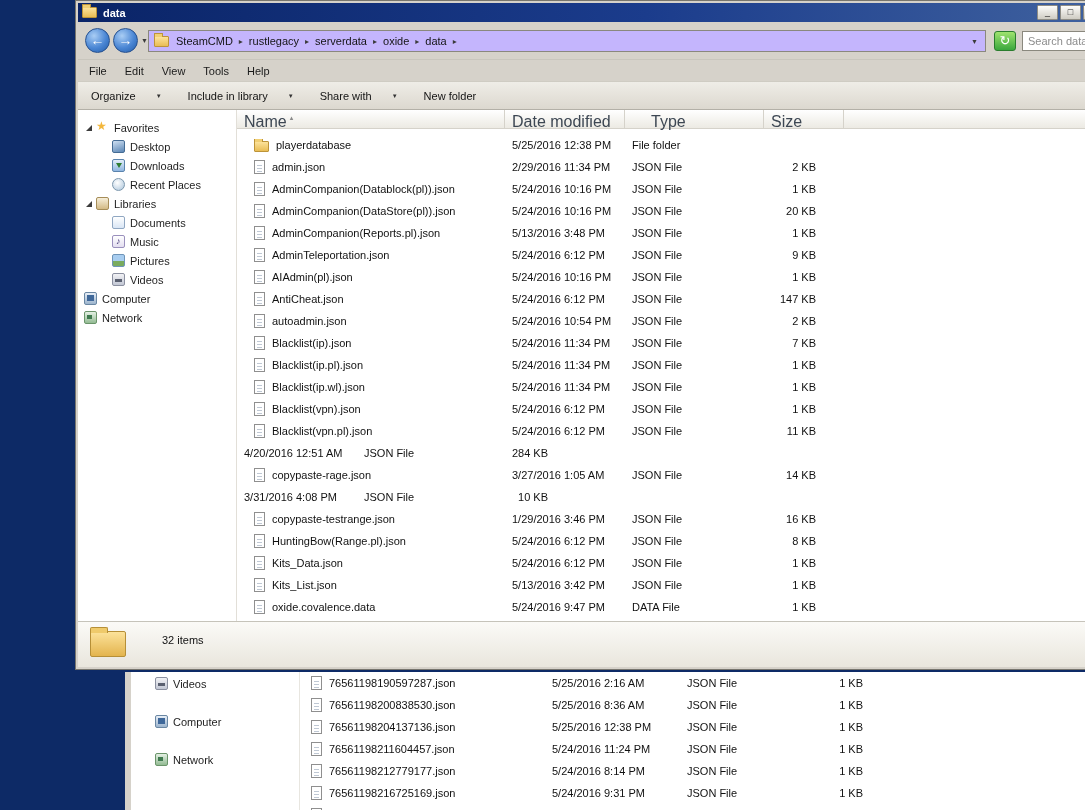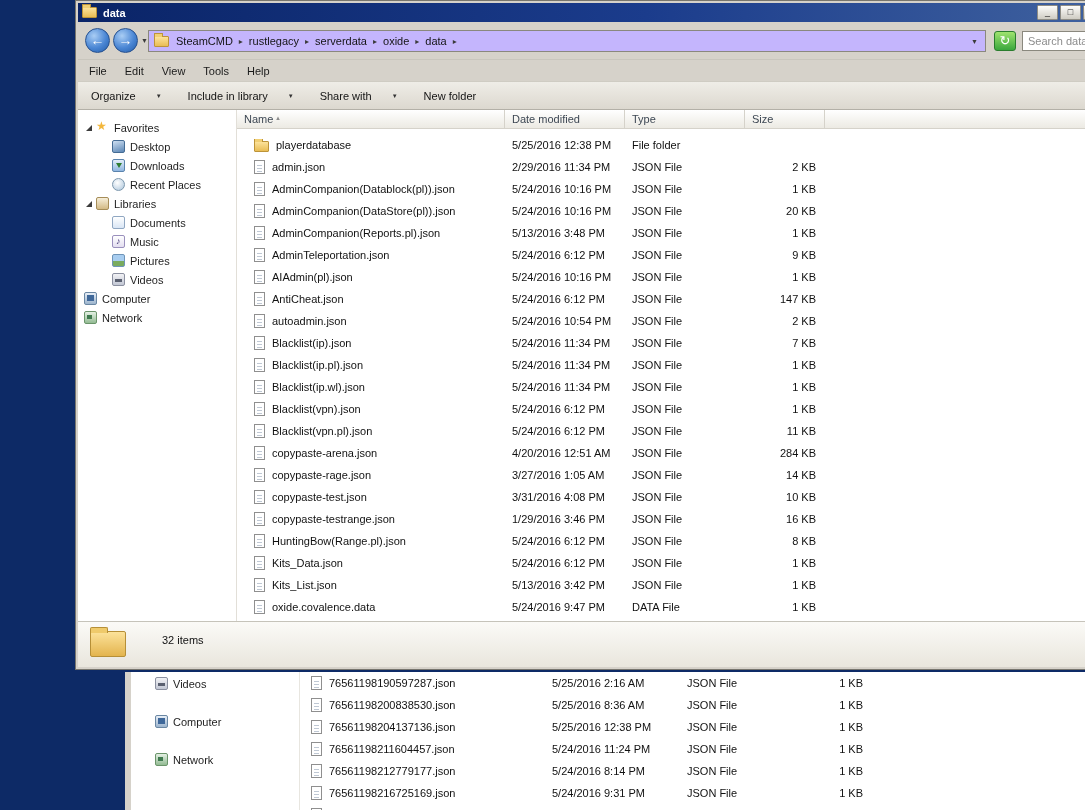--- a/index.html
+++ b/index.html
@@ -65,22 +65,22 @@
   .ic-pics{background:linear-gradient(#a8cdf0 55%,#79ab5e 55%);border:1px solid #6e94b8;}
   .ic-videos{background:linear-gradient(#f2f2f5,#c2c7d4);border:1px solid #8b90a0;}
   .ic-videos::before{content:"";position:absolute;left:2px;right:2px;top:5px;height:3px;background:#5a6070;}
   .ic-computer{background:linear-gradient(#e8eff7,#9cb4cd);border:1px solid #6a87a3;}
   .ic-computer::before{content:"";position:absolute;left:2px;top:2px;right:2px;height:6px;background:#3f689a;}
   .ic-network{background:linear-gradient(#e4f0e4,#93bb93);border:1px solid #6a946a;}
   .ic-network::before{content:"";position:absolute;left:2px;top:3px;width:5px;height:4px;background:#3f7a4f;}
 
   .filelist{flex:1;border-left:1px solid #e2dfd8;min-width:0;display:flex;flex-direction:column;}
   .cols{display:flex;height:19px;background:linear-gradient(#ffffff,#eceae3);border-bottom:1px solid #d5d2ca;flex:none;}
-  .col{font-size:11px;color:#3d4753;padding:3px 4px 12px 7px;border-right:1px solid #d5d2ca;white-space:nowrap;display:flex;align-items:flex-start;gap:3px;text-align:right;}
-  .h-name{width:268px;}.h-date{width:120px;}.h-type{width:120px;}.h-size{width:80px;}
+  .col{font-size:16px;color:#3d4753;padding:3px 4px 12px 7px;border-right:1px solid #d5d2ca;white-space:nowrap;display:flex;align-items:flex-start;gap:3px;text-align:right;}
+  .h-name{width:268px;}.h-date{width:120px;}.h-type{width:120px;margin-left:19px;}.h-size{width:80px;}
   .h-extra{flex:1;border-right:none;}
   .sortmark{display:none;font-size:7px;color:#8a8a8a;margin-top:1px;}
   .sortmark.sorted{display:inline;}
   .sortmark.sorted::before{content:"▴";}
 
   .rows{flex:1;overflow:hidden;padding-top:5px;}
   .frow{display:flex;height:22px;align-items:center;font-size:11px;color:#111;}
   .c-name{width:268px;display:flex;align-items:center;padding-left:17px;white-space:nowrap;overflow:hidden;}
   .fname{margin-left:7px;}
   .c-date{width:120px;padding-left:7px;white-space:nowrap;}
@@ -522,44 +522,36 @@
             <div class="c-name">
               <span class="fico file"></span>
               <span class="fname">Blacklist(vpn.pl).json</span>
             </div>
             <div class="c-date">5/24/2016 6:12 PM</div>
             <div class="c-type">JSON File</div>
             <div class="c-size">11 KB</div>
           </div>
 
           <div class="frow">
-            <div class="c-name">
-              <span class="fico file"></span>
-              <span class="fname">copypaste-arena.json</span>
-            </div>
             <div class="c-date">4/20/2016 12:51 AM</div>
             <div class="c-type">JSON File</div>
             <div class="c-size">284 KB</div>
           </div>
 
           <div class="frow">
             <div class="c-name">
               <span class="fico file"></span>
               <span class="fname">copypaste-rage.json</span>
             </div>
             <div class="c-date">3/27/2016 1:05 AM</div>
             <div class="c-type">JSON File</div>
             <div class="c-size">14 KB</div>
           </div>
 
           <div class="frow">
-            <div class="c-name">
-              <span class="fico file"></span>
-              <span class="fname">copypaste-test.json</span>
-            </div>
             <div class="c-date">3/31/2016 4:08 PM</div>
             <div class="c-type">JSON File</div>
             <div class="c-size">10 KB</div>
           </div>
 
           <div class="frow">
             <div class="c-name">
               <span class="fico file"></span>
               <span class="fname">copypaste-testrange.json</span>
             </div>

